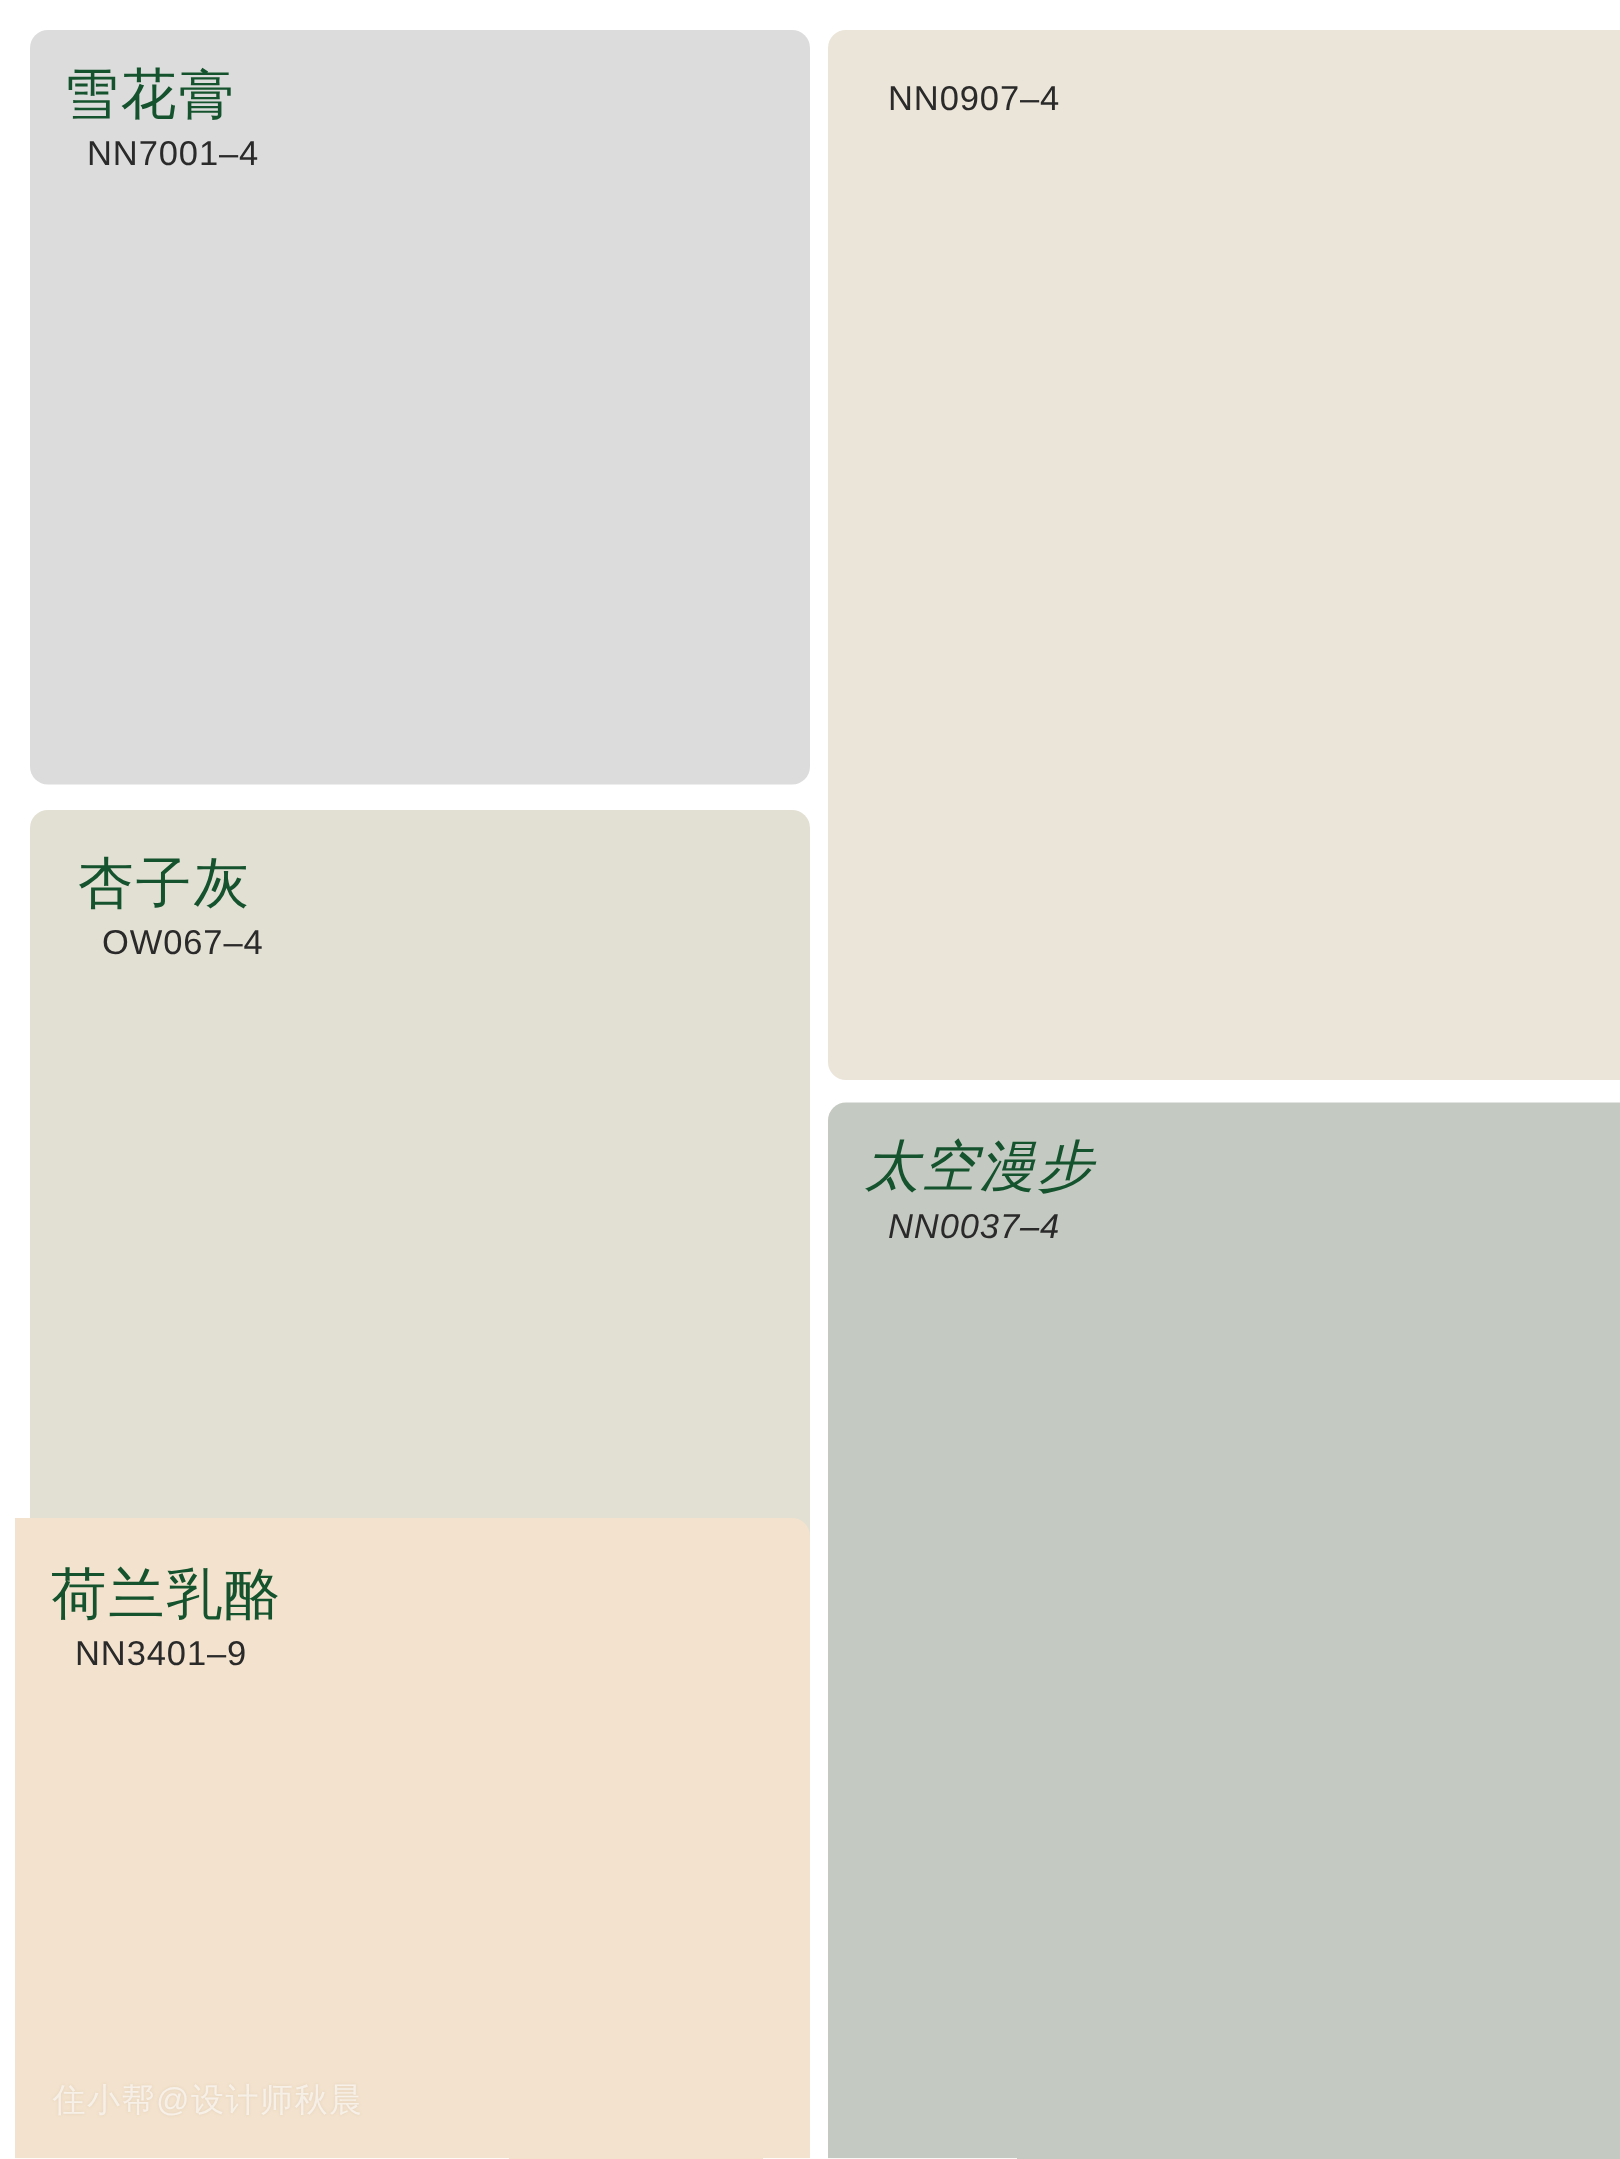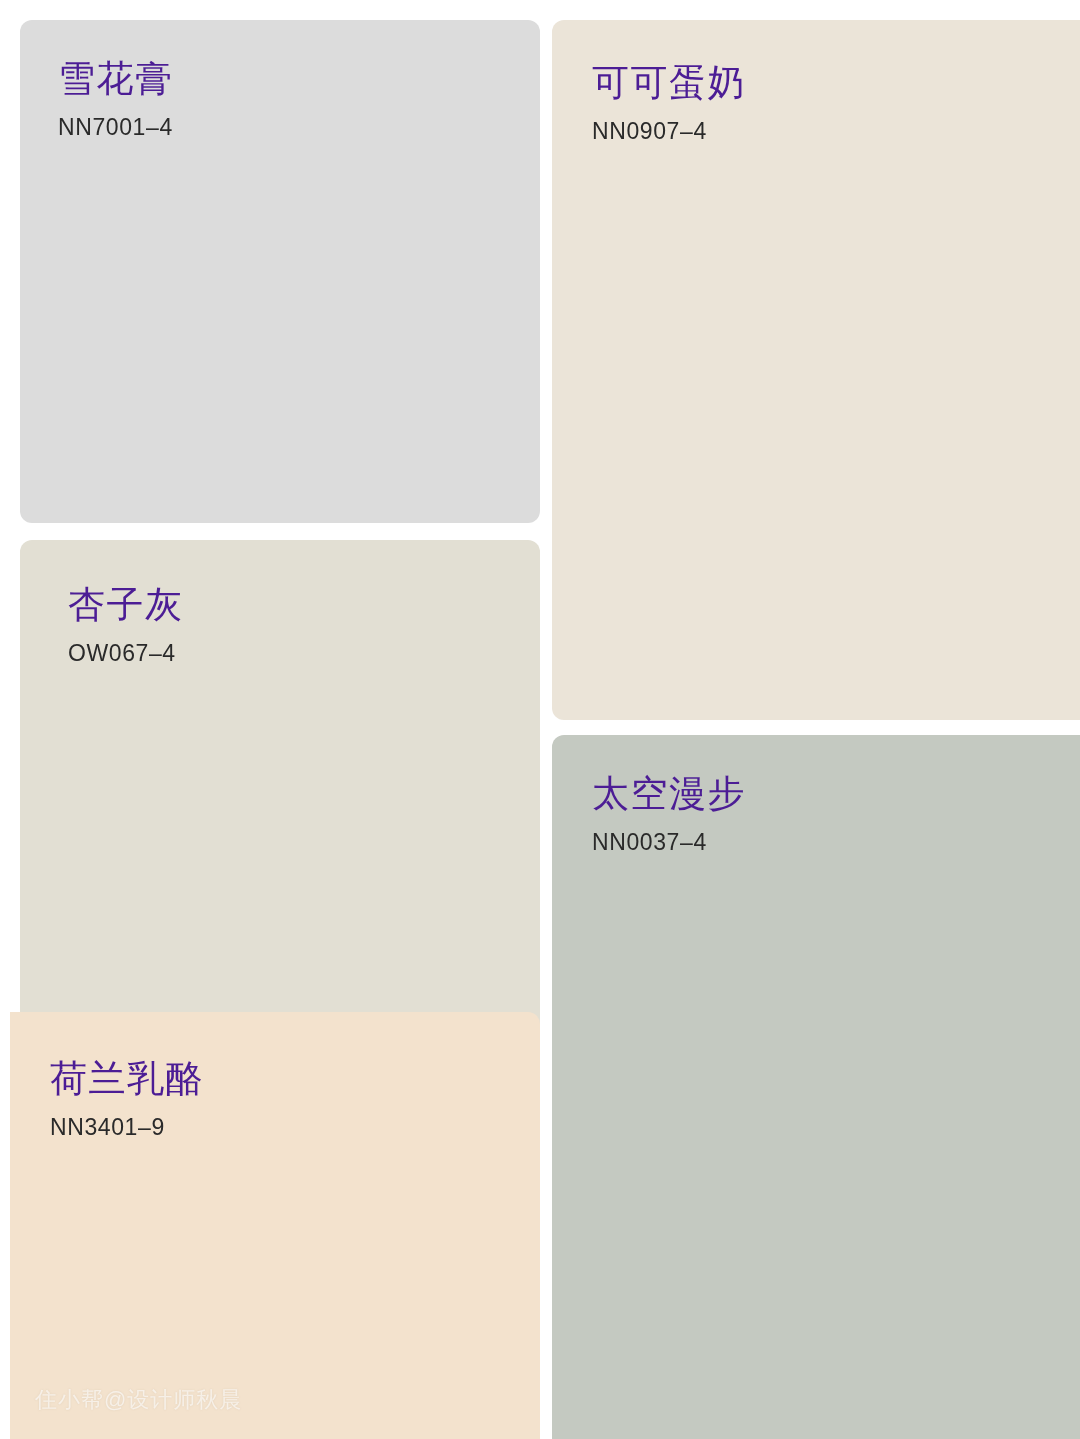--- a/index.html
+++ b/index.html
@@ -26,26 +26,26 @@
     overflow: hidden;
   }
 
   .swatch-label-block {
     position: absolute;
     left: 22px;
     top: 22px;
   }
 
   .swatch-name {
-    margin: 16px;
+    margin: 0;
     font-size: 37px;
     line-height: 1.12;
     font-weight: 400;
     letter-spacing: 1.5px;
-    color: #4c1d95;
+    color: #14532d;
     white-space: nowrap;
   }
 
   .swatch-code {
     margin: 7px 0 0 16px;
     font-size: 23px;
     line-height: 1.1;
     font-weight: 400;
     letter-spacing: 0.6px;
     color: #2a2a2a;
@@ -53,21 +53,21 @@
   }
 
   
   #card-0 { left: 20px;  top: 20px;    width: 520px; height: 503px;
             border-radius: 12px; }
   #card-1 { left: 552px; top: 20px;    width: 528px; height: 700px;
             border-radius: 12px 0 0 12px; }
   #card-2 { left: 20px;  top: 540px;   width: 520px; height: 553px;
             border-radius: 12px; }
   #card-3 { left: 552px; top: 735px;   width: 528px; height: 704px;
-            border-radius: 12px 0 0 0; }
+            border-radius: 12px 0 0 0; font-style: italic; }
   #card-4 { left: 10px;  top: 1012px;  width: 530px; height: 427px;
             border-radius: 0 12px 0 0; }
 
   
   #card-2 .swatch-label-block { left: 32px; top: 28px; }
   #card-4 .swatch-label-block { left: 24px; top: 30px; }
   #card-1 .swatch-label-block { left: 24px; top: 26px; }
   #card-3 .swatch-label-block { left: 24px; top: 22px; }
 
   .watermark {
@@ -90,21 +90,20 @@
 
   <div class="swatch-card" id="card-0" style="background-color: rgb(220, 220, 220);">
     <div class="swatch-label-block">
       <p class="swatch-name">雪花膏</p>
       <p class="swatch-code">NN7001–4</p>
     </div>
   </div>
 
   <div class="swatch-card" id="card-1" style="background-color: rgb(235, 228, 216);">
     <div class="swatch-label-block">
-      <p class="swatch-name">可可蛋奶</p>
       <p class="swatch-code">NN0907–4</p>
     </div>
   </div>
 
   <div class="swatch-card" id="card-2" style="background-color: rgb(226, 223, 211);">
     <div class="swatch-label-block">
       <p class="swatch-name">杏子灰</p>
       <p class="swatch-code">OW067–4</p>
     </div>
   </div>

